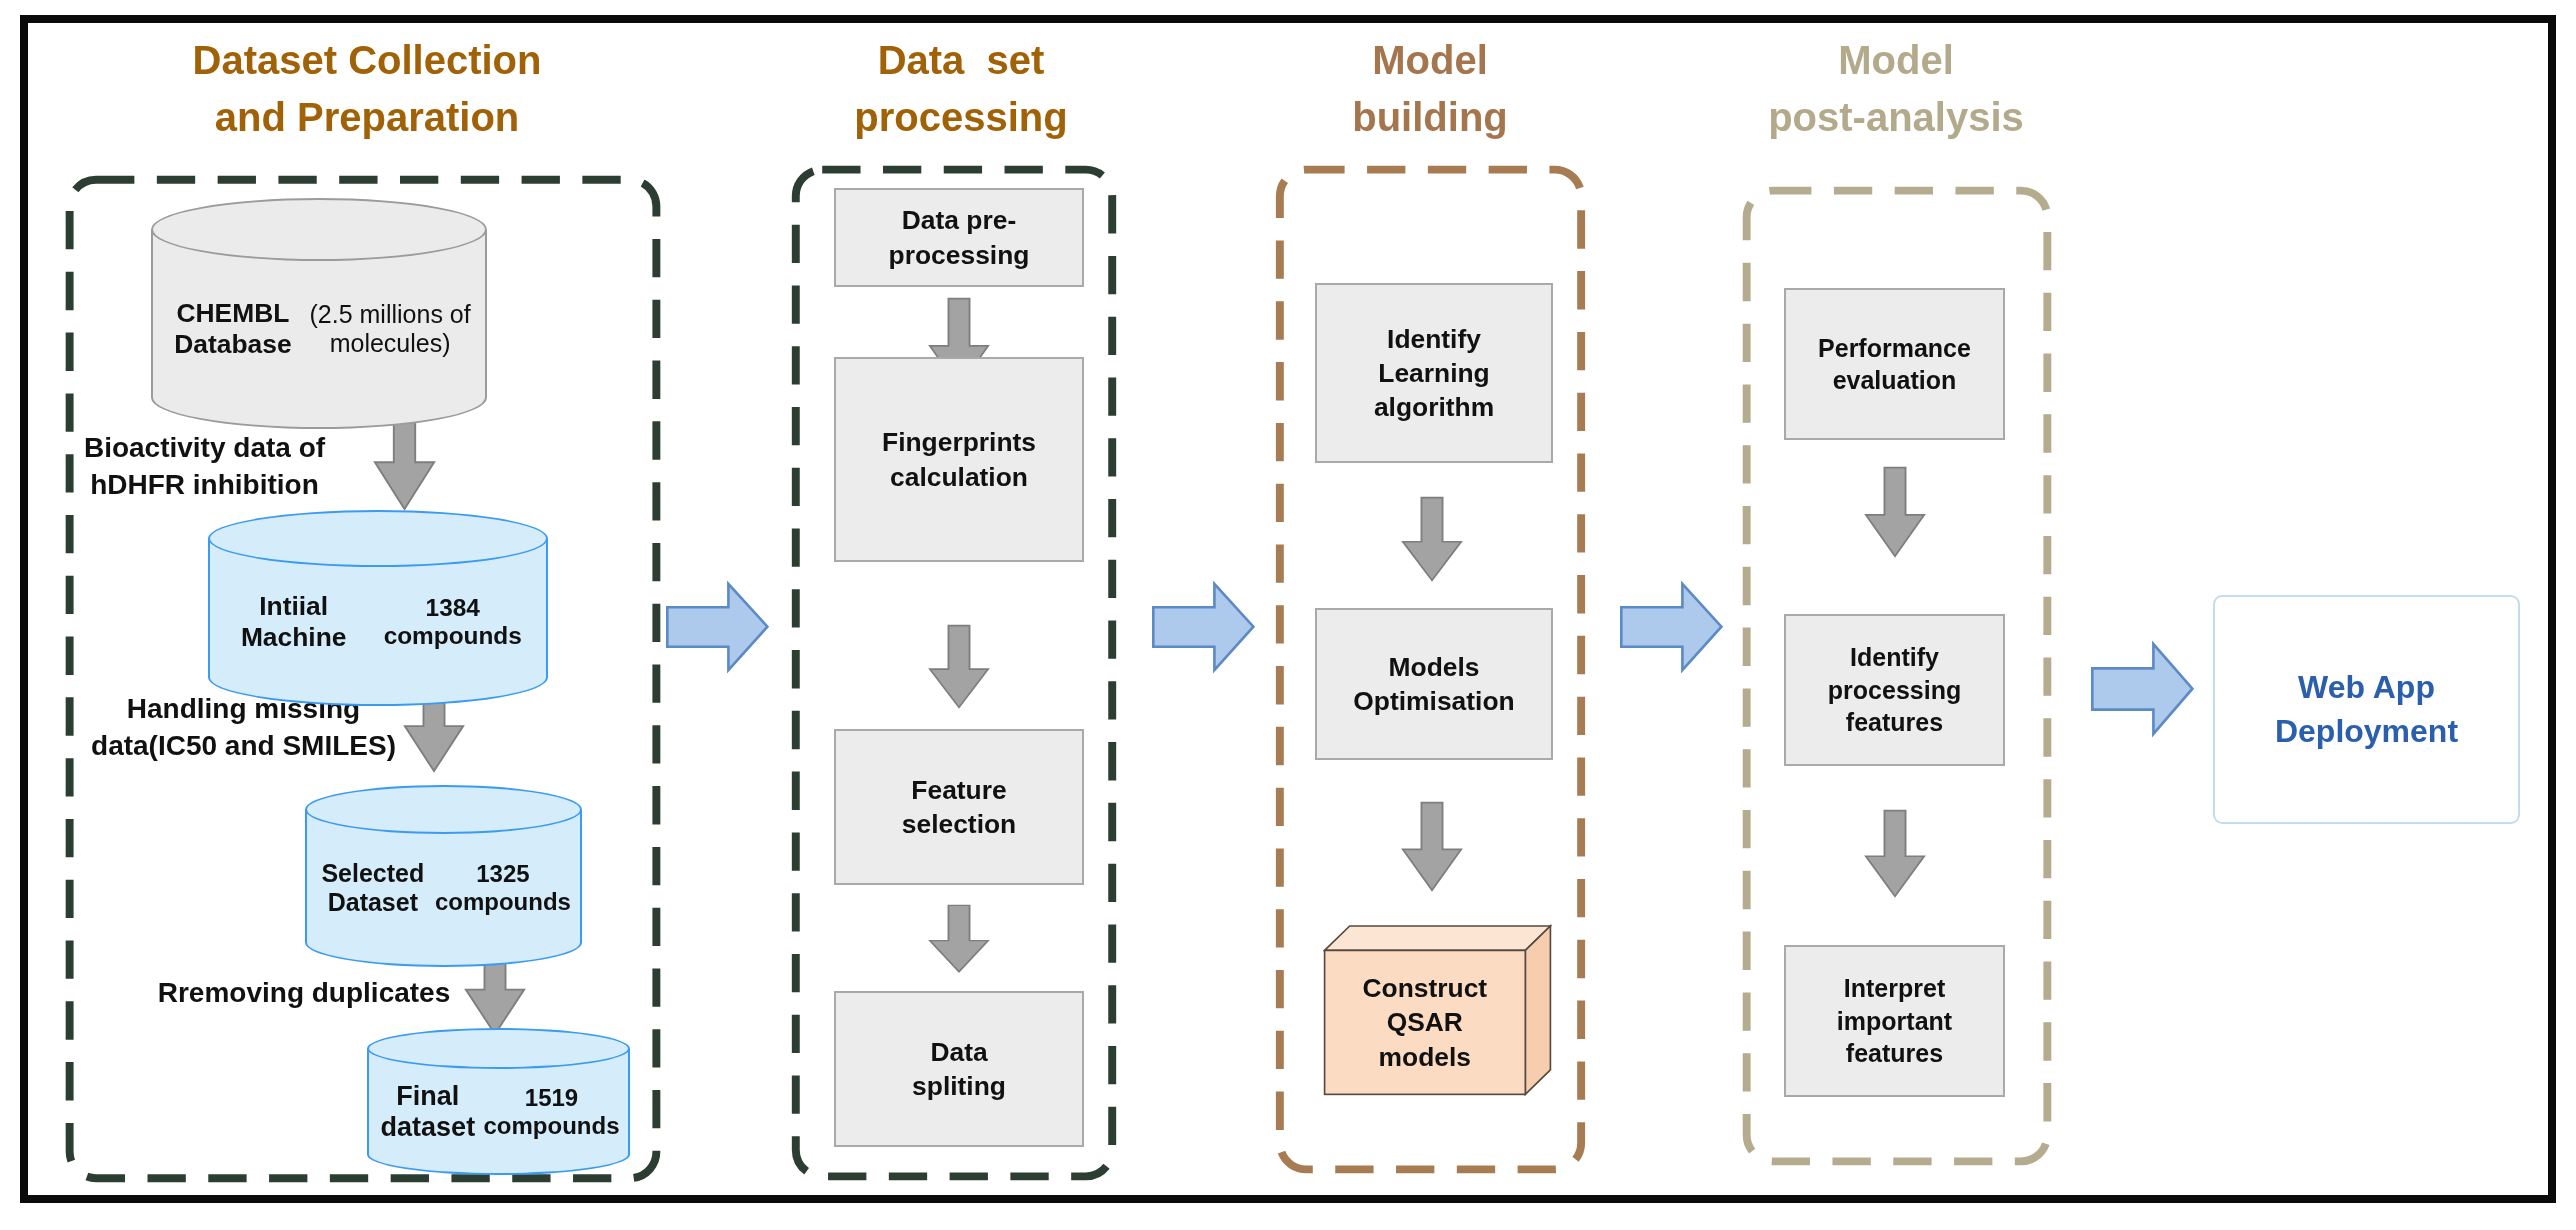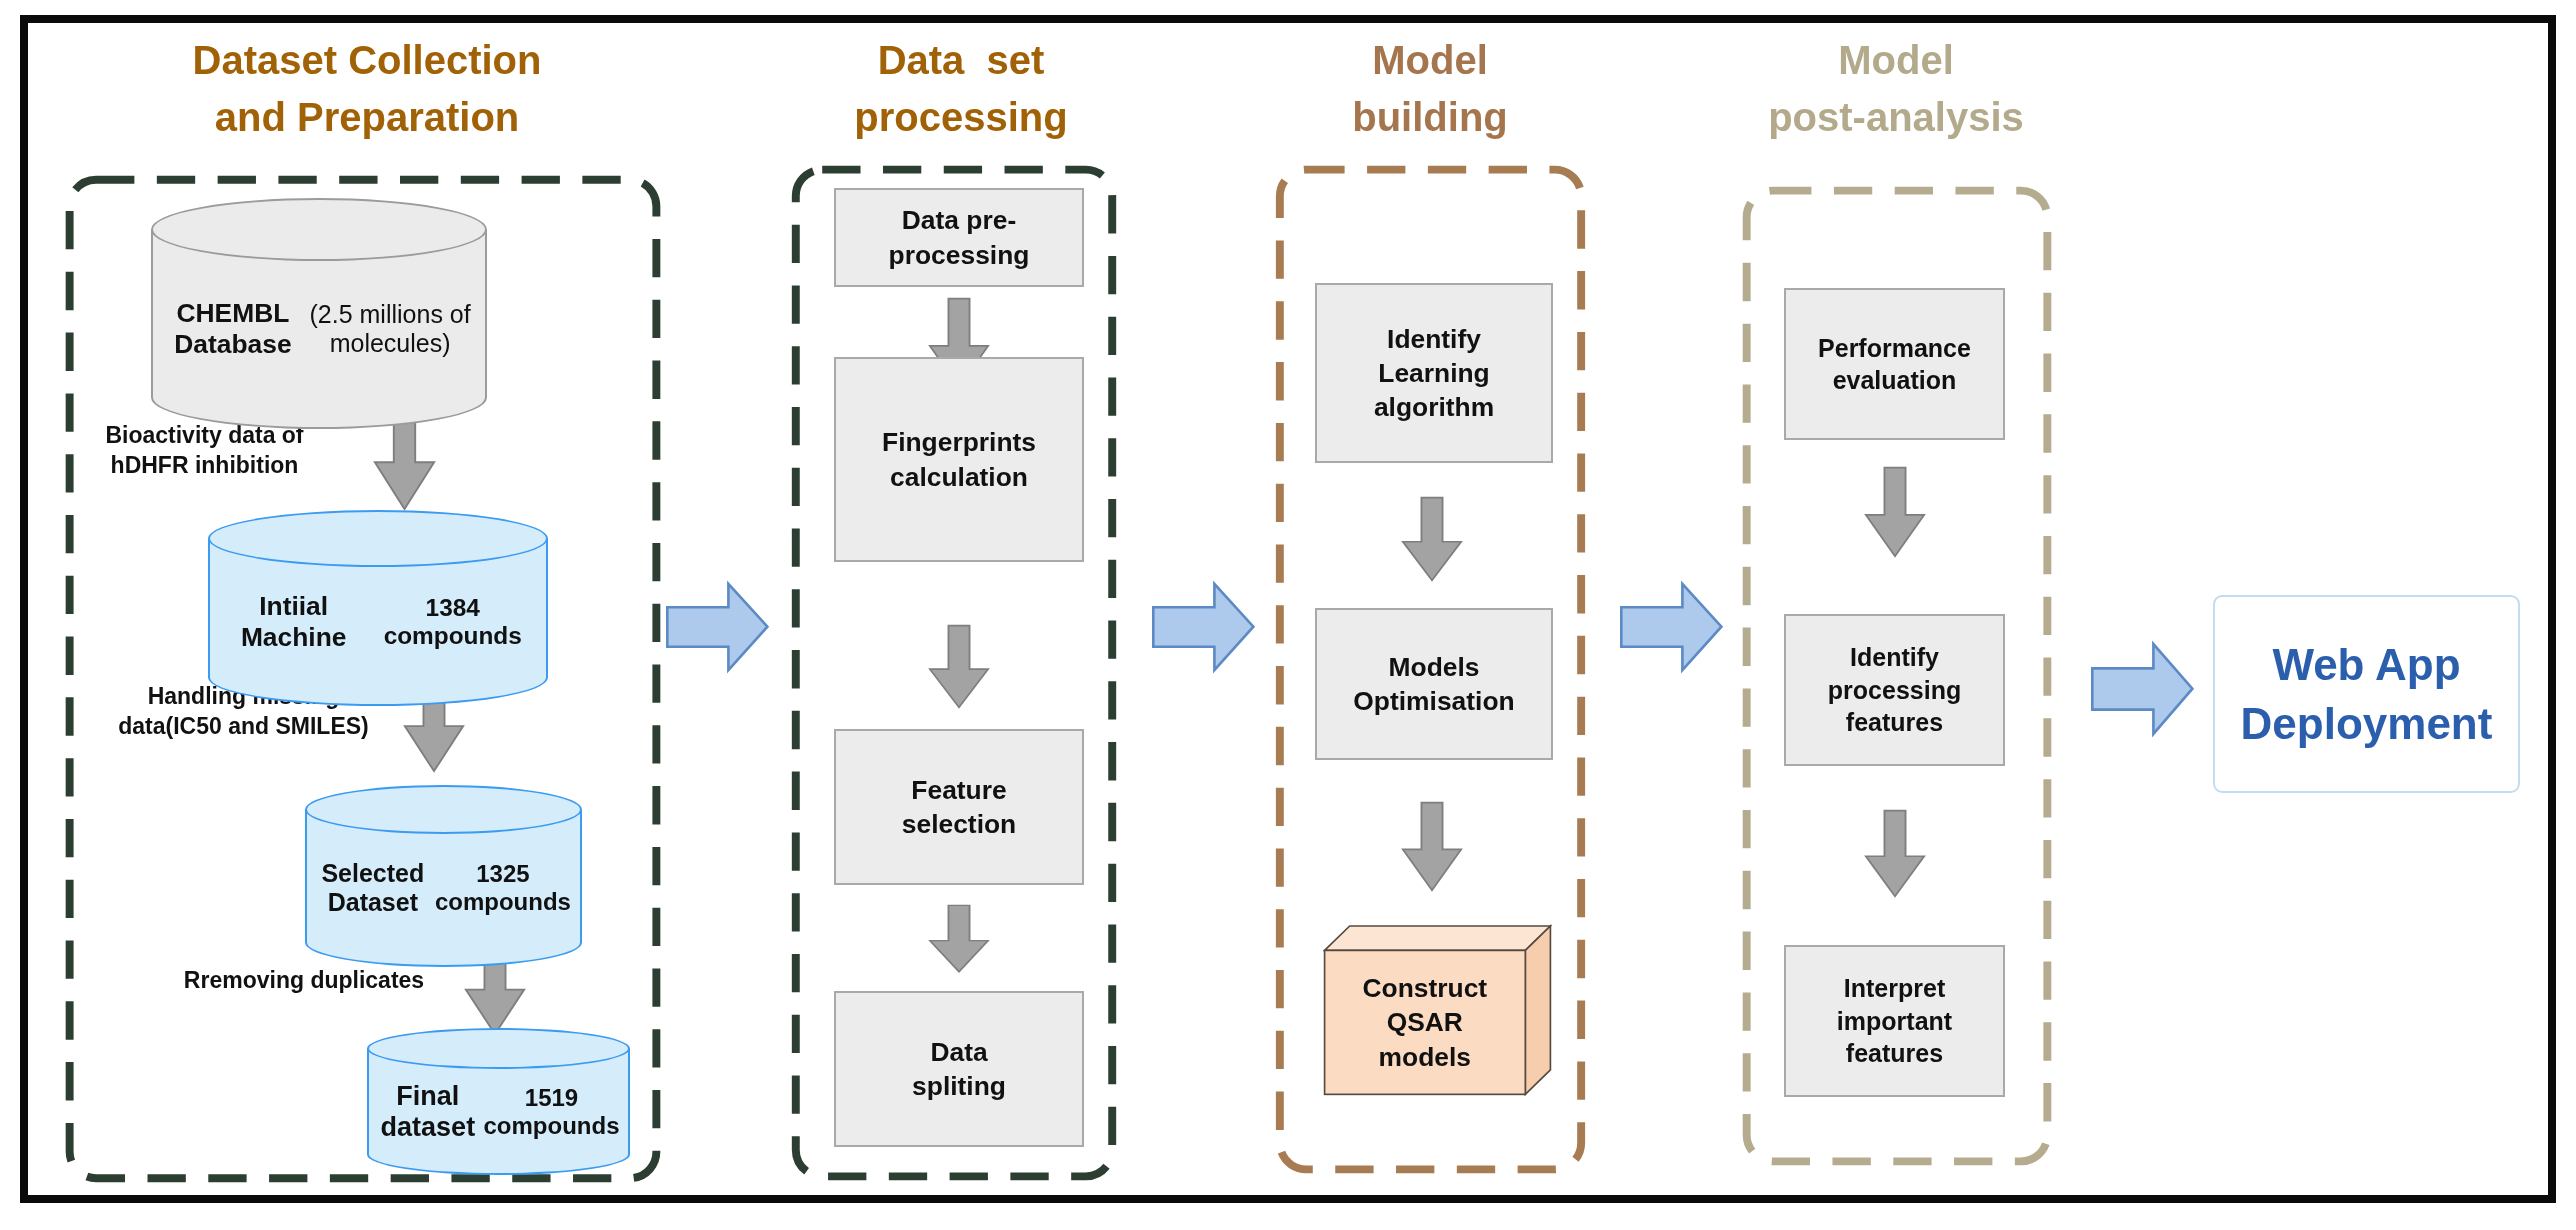--- a/index.html
+++ b/index.html
@@ -14,21 +14,21 @@
   .t-green{color:#a16207;}
   .t-brown{color:#a5764e;}
   .t-tan{color:#b3a98b;}
 
   .dash{position:absolute;}
 
   .pbox{position:absolute;background:#ececec;border:2px solid #a9a9a9;
         display:flex;align-items:center;justify-content:center;text-align:center;
         font-weight:bold;font-size:26.4px;line-height:1.3;}
 
-  .sidelabel{position:absolute;text-align:center;font-weight:bold;font-size:23px;line-height:1.32;}
+  .sidelabel{position:absolute;text-align:center;font-weight:bold;font-size:28px;line-height:1.32;margin-top:10px;}
 
   .cyl{position:absolute;}
   .cyl-top,.cyl-bot,.cyl-mid{position:absolute;left:0;right:0;background:var(--f);}
   .cyl-top{top:0;height:var(--e);border-radius:50%;border:var(--bw) solid var(--s);z-index:3;}
   .cyl-bot{bottom:0;height:var(--e);border-radius:50%;border:var(--bw) solid var(--s);z-index:1;}
   .cyl-mid{top:calc(var(--e)/2);bottom:calc(var(--e)/2);
            border-left:var(--bw) solid var(--s);border-right:var(--bw) solid var(--s);z-index:2;}
   .cyl-text{position:absolute;left:4%;right:4%;top:var(--e);bottom:calc(var(--e)/2);z-index:4;
             display:flex;flex-direction:row;align-items:center;justify-content:center;
             gap:5.3px;text-align:center;}
@@ -38,23 +38,23 @@
   .cyl-detail{font-size:24.4px;font-weight:bold;}
   .cyl-detail.lighter{font-weight:normal;font-size:25px;}
 
   .arr{position:absolute;}
 
   .qsar{position:absolute;}
   .qsar-text{position:absolute;left:1.3px;top:26.4px;width:201px;height:144px;
              display:flex;align-items:center;justify-content:center;text-align:center;
              font-weight:bold;font-size:26.4px;line-height:1.3;}
 
-  .webbox{position:absolute;left:2213px;top:595px;width:307px;height:198px;background:#ffffff;
+  .webbox{position:absolute;left:2213px;top:595px;width:307px;height:229px;background:#ffffff;
           border:2px solid #c3dcf1;border-radius:9.2px;display:flex;align-items:center;justify-content:center;
-          text-align:center;font-weight:bold;font-size:44px;line-height:1.35;color:#2b5fae;}
+          text-align:center;font-weight:bold;font-size:32px;line-height:1.35;color:#2b5fae;}
 </style>
 </head>
 <body>
 
 <div class="canvas">
 
   <div class="frame"></div>
 
   <div class="coltitle t-green" style="left:367px;top:32px;">
     <div class="pre">Dataset Collection</div>

